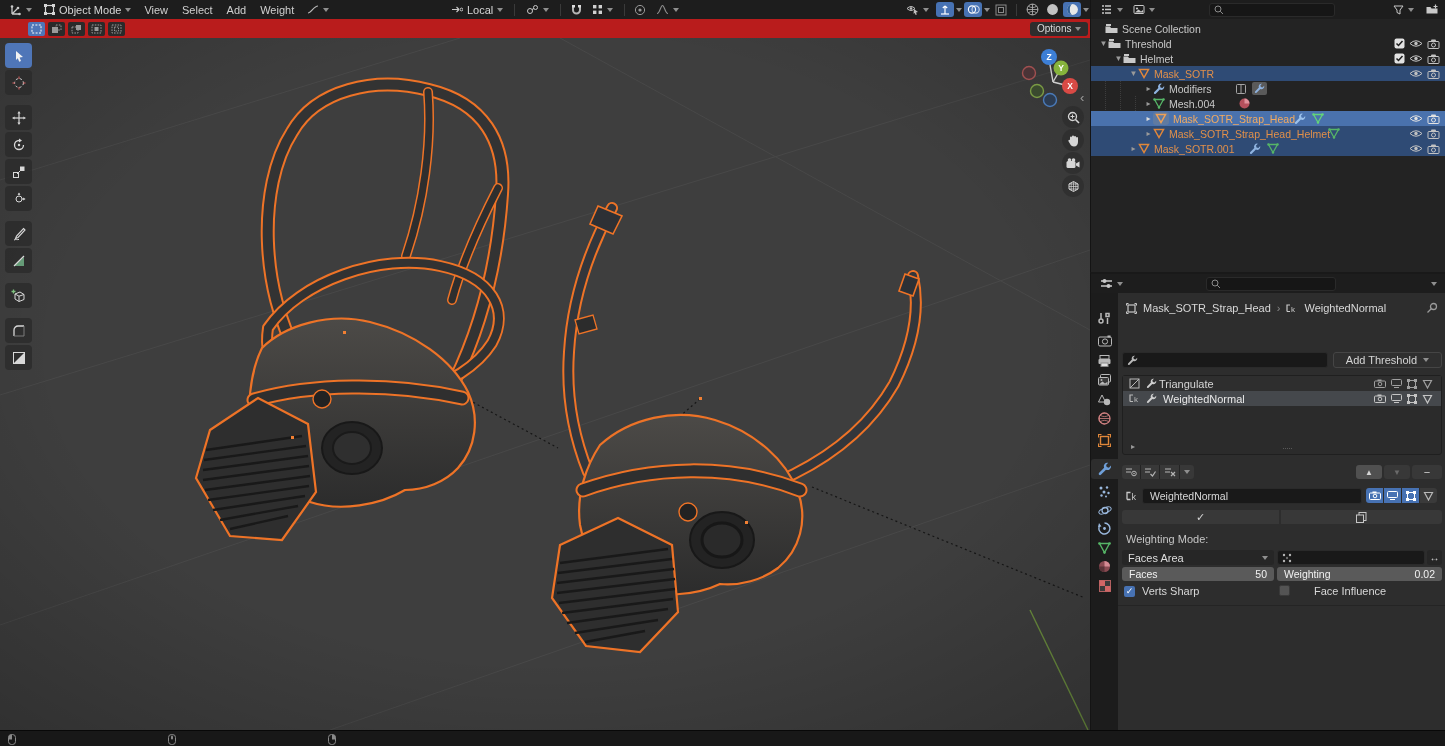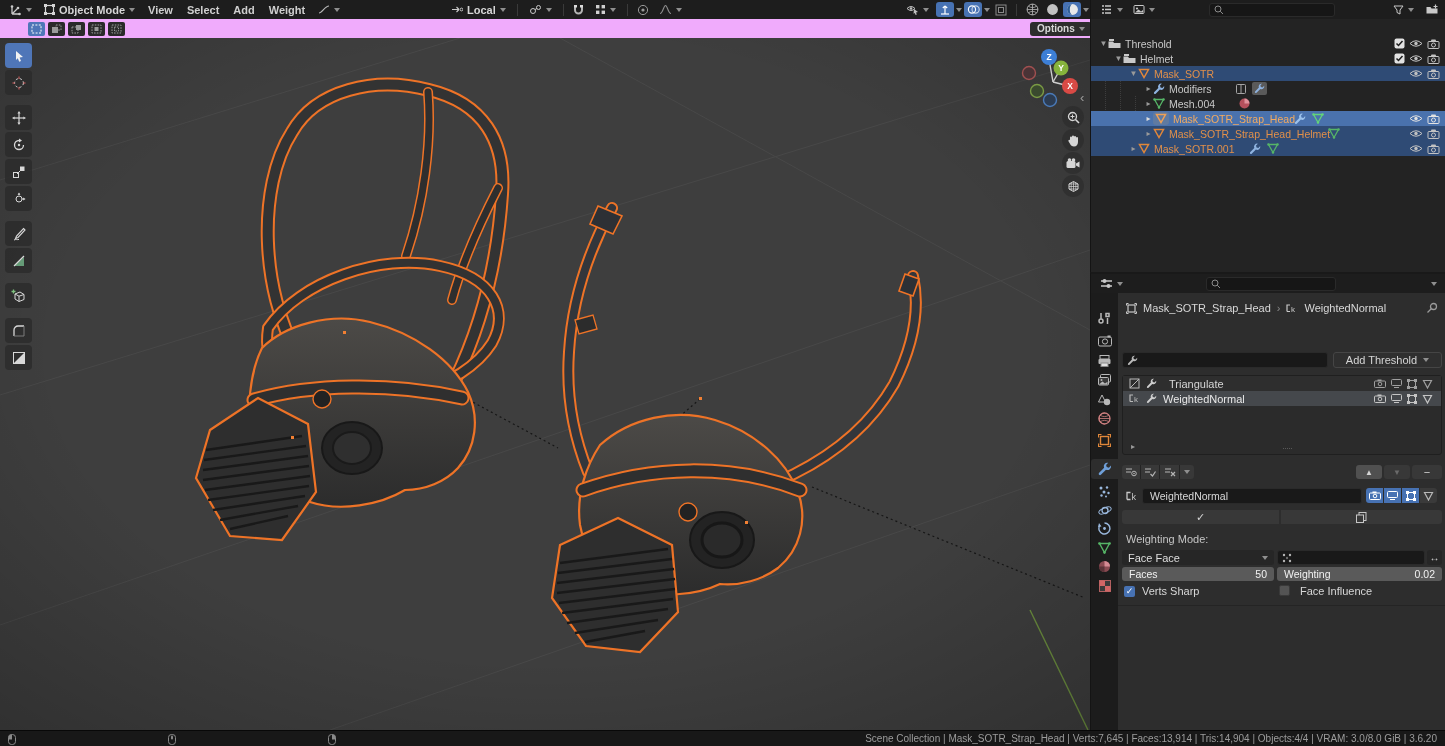--- a/index.html
+++ b/index.html
@@ -3,22 +3,22 @@
 <meta charset="utf-8">
 <style>
   * { box-sizing: border-box; margin: 0; padding: 0; }
   body { background:#111; font-family:"Liberation Sans","DejaVu Sans",sans-serif; }
   .app { position:relative; width:1445px; height:746px; background:#2d2d2d; overflow:hidden;
          font-size:11px; color:#c8c8c8; }
   .abs { position:absolute; }
 
   
   .vp-header { position:absolute; left:0; top:0; width:1090px; height:19px; background:#1d1d1d; }
-  .vp-toolrow { position:absolute; left:0; top:19px; width:1090px; height:19px; background:#f0abfc; }
-  .hgroup { position:absolute; top:0; height:19px; display:flex; align-items:center; gap:2px;font-weight:bold; }
+  .vp-toolrow { position:absolute; left:0; top:19px; width:1090px; height:19px; background:#b91c1c; }
+  .hgroup { position:absolute; top:0; height:19px; display:flex; align-items:center; gap:2px; }
   .menu-item { padding:0 6px; color:#cfcfcf; font-size:11px; }
   .dd { display:flex; align-items:center; gap:4px; padding:0 5px; height:16px; border-radius:3px; color:#d6d6d6; }
   .chev { display:inline-block; width:0; height:0; border-left:3px solid transparent;
           border-right:3px solid transparent; border-top:4px solid #8f8f8f; }
   .vsep { width:1px; height:12px; background:#3a3a3a; margin:0 4px; }
   .hbtn { width:18px; height:15px; border-radius:3px; display:flex; align-items:center; justify-content:center; }
   .hbtn.on { background:#4772b3; }
   .selmode-btn { width:17px; height:14px; border-radius:2px; background:#2a2a2a; margin-right:1px;
                  display:flex; align-items:center; justify-content:center; }
   .selmode-btn.on { background:#4f76b8; }
@@ -534,20 +534,28 @@
             <path d="M0.5,3 h4 l1,1.5 h6 v5 h-11 z" fill="#c9c9c9"></path>
             <path d="M9.5,0.5 v4 M7.5,2.5 h4" stroke="#c9c9c9" stroke-width="1.2"></path>
           </svg>
       </div>
     </div>
 
     <div class="oguides" style="left:14px;top:66px;height:88px"></div>
     <div class="oguides" style="left:29px;top:81px;height:73px"></div>
     <div class="oguides" style="left:44px;top:96px;height:43px"></div>
 
+    <div class="orow" style="top:21px">
+      <span style="width:14px"></span>
+      <svg width="13" height="11">
+          <rect x="1" y="1" width="5" height="2" fill="#c9c9c9"></rect>
+          <path d="M0.5,3.5 h4.5 l1,1.5 h6.5 v5 h-12 z" fill="#c9c9c9"></path>
+        </svg>
+      <span class="olabel">Scene Collection</span>
+    </div>
 
     <div class="orow" style="top:36px">
       <span style="width:8px"></span>
         <span class="dis">▼</span>
       <svg width="13" height="11">
           <rect x="1" y="1" width="5" height="2" fill="#c9c9c9"></rect>
           <path d="M0.5,3.5 h4.5 l1,1.5 h6.5 v5 h-12 z" fill="#c9c9c9"></path>
         </svg>
       <span class="olabel">Threshold</span>
       <div class="oright" style="right:6px">
@@ -893,21 +901,21 @@
 
       <div class="abs" style="left:4px;top:82px;width:320px;height:80px;background:#2b2b2b;border:1px solid #1f1f1f;border-radius:3px">
         <div style="height:15px;display:flex;align-items:center;background:#2e2e2e">
           <svg style="margin-left:6px" width="11" height="11">
               <rect x="1" y="1" width="9" height="9" fill="none" stroke="#b9b9b9"></rect>
               <line x1="1" y1="10" x2="10" y2="1" stroke="#b9b9b9"></line>
             </svg>
           <svg style="margin-left:6px" width="11" height="11">
               <path d="M10.2,2.8 a2.8,2.8 0 0 1 -3.9,3.2 L2.5,9.8 a1,1 0 0 1 -1.4,-1.4 L4.9,4.6 A2.8,2.8 0 0 1 8,0.7 L6.4,2.3 l0.4,1.7 1.7,0.4 1.7,-1.6 z" fill="#cfcfcf"></path>
             </svg>
-          <span style="margin-left:12px;color:#d5d5d5">Triangulate</span>
+          <span style="margin-left:2px;color:#d5d5d5">Triangulate</span>
           <div style="position:absolute;right:8px;display:flex;gap:5px">
             <svg width="12" height="9">
                 <rect x="3.5" y="0.5" width="4" height="1.5" fill="#a0a0a0"></rect>
                 <rect x="0.5" y="2" width="11" height="6.5" rx="1" fill="none" stroke="#a0a0a0"></rect>
                 <circle cx="6" cy="5" r="1.8" fill="none" stroke="#a0a0a0"></circle>
               </svg>
             <svg width="11" height="9">
                 <rect x="0.5" y="0.5" width="10" height="6" rx="1" fill="none" stroke="#a0a0a0"></rect>
                 <line x1="3" y1="8.5" x2="8" y2="8.5" stroke="#a0a0a0"></line>
               </svg>
@@ -1033,21 +1041,21 @@
       <div class="pbtn abs" style="left:163px;top:217px;width:161px;height:14px;border-radius:0 3px 3px 0">
         <svg width="11" height="11">
             <rect x="3" y="0.5" width="7" height="8" fill="none" stroke="#c5c5c5"></rect>
             <rect x="0.5" y="3" width="7" height="7.5" fill="#383838" stroke="#c5c5c5"></rect>
           </svg>
       </div>
 
       <div class="abs" style="left:8px;top:240px;color:#c5c5c5">Weighting Mode:</div>
 
       <div class="abs" style="left:4px;top:257px;width:152px;height:15px;background:#262626;border-radius:3px;display:flex;align-items:center;justify-content:space-between;padding:0 6px">
-        <span style="color:#dedede">Face Face</span>
+        <span style="color:#dedede">Faces Area</span>
         <span class="chev"></span>
       </div>
       <div class="field abs" style="left:159px;top:257px;width:148px;height:15px;display:flex;align-items:center">
         <svg style="margin-left:4px" width="10" height="10">
             <circle cx="2" cy="2" r="1.2" fill="#b5b5b5"></circle>
             <circle cx="8" cy="2" r="1.2" fill="#b5b5b5"></circle>
             <circle cx="2" cy="8" r="1.2" fill="#b5b5b5"></circle>
             <circle cx="8" cy="8" r="1.2" fill="#b5b5b5"></circle>
             <circle cx="5" cy="5" r="1.2" fill="#6a6a6a"></circle>
           </svg>
@@ -1062,37 +1070,36 @@
       </div>
       <div class="slider abs" style="left:159px;top:274px;width:165px;height:14px">
         <span>Weighting</span>
         <span>0.02</span>
       </div>
 
       <div class="abs" style="left:6px;top:292px;display:flex;align-items:center;gap:7px">
         <span class="cb checked">✓</span>
         <span style="color:#d8d8d8">Verts Sharp</span>
       </div>
-      <div class="abs" style="left:161px;top:292px;display:flex;align-items:flex-start;gap:10px">
+      <div class="abs" style="left:161px;top:292px;display:flex;align-items:flex-start;gap:24px">
         <span class="cb unchecked"></span>
         <span style="color:#d8d8d8">Face Influence</span>
       </div>
       <div class="abs" style="left:0;top:312px;width:328px;border-top:1px solid #242424"></div>
     </div>
   </div>
 
   <div class="statusbar">
     <svg class="abs" style="left:8px;top:3px" width="8" height="11">
         <rect x="0.5" y="0.5" width="7" height="10" rx="3" fill="none" stroke="#8a8a8a"></rect>
         <path d="M0.5,3.5 a3,3 0 0 1 3.5,-3 v5 h-3.5 z" fill="#8a8a8a"></path>
       </svg>
     <svg class="abs" style="left:168px;top:3px" width="8" height="11">
         <rect x="0.5" y="0.5" width="7" height="10" rx="3" fill="none" stroke="#8a8a8a"></rect>
         <rect x="3" y="1.5" width="2" height="4" rx="1" fill="#8a8a8a"></rect>
       </svg>
     <svg class="abs" style="left:328px;top:3px" width="8" height="11">
         <rect x="0.5" y="0.5" width="7" height="10" rx="3" fill="none" stroke="#8a8a8a"></rect>
         <path d="M7.5,3.5 a3,3 0 0 0 -3.5,-3 v5 h3.5 z" fill="#8a8a8a"></path>
       </svg>
-    <div class="status-right">Scene Collection | Mask_SOTR_Strap_Head | Verts:7,645 | Faces:13,914 | Tris:14,904 | Objects:4/4 | VRAM: 3.0/8.0 GiB | 3.6.20</div>
   </div>
 
 </div>
 
 </body></html>

